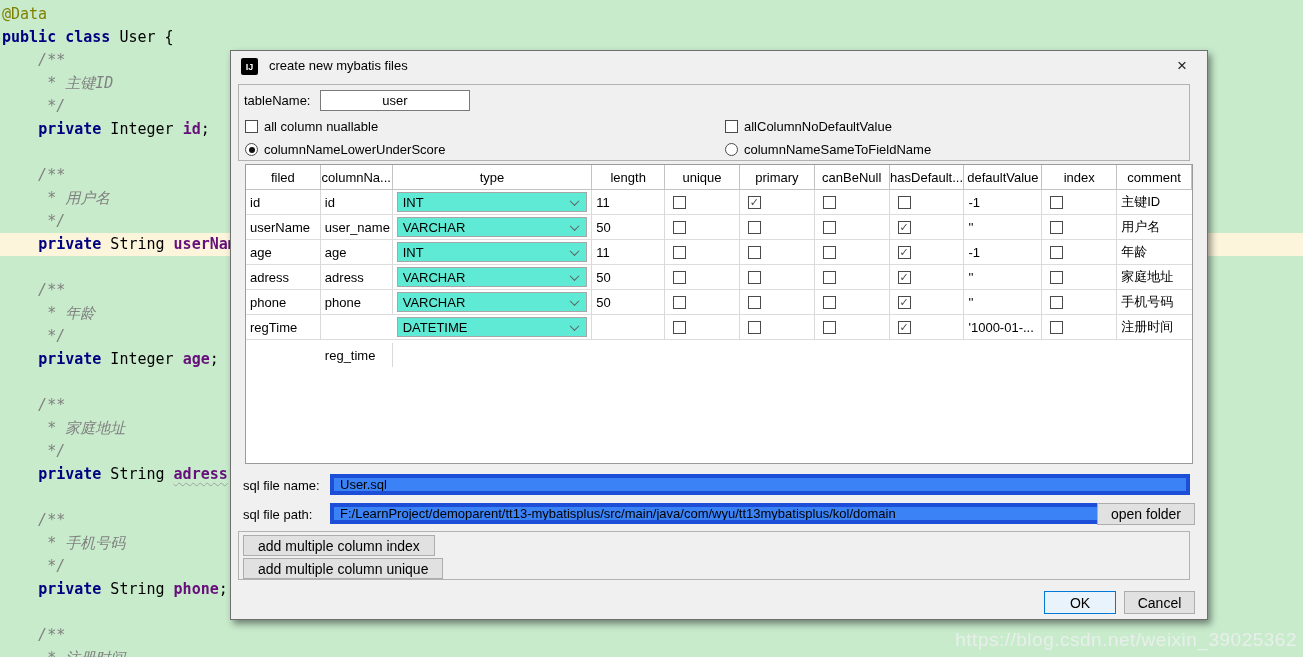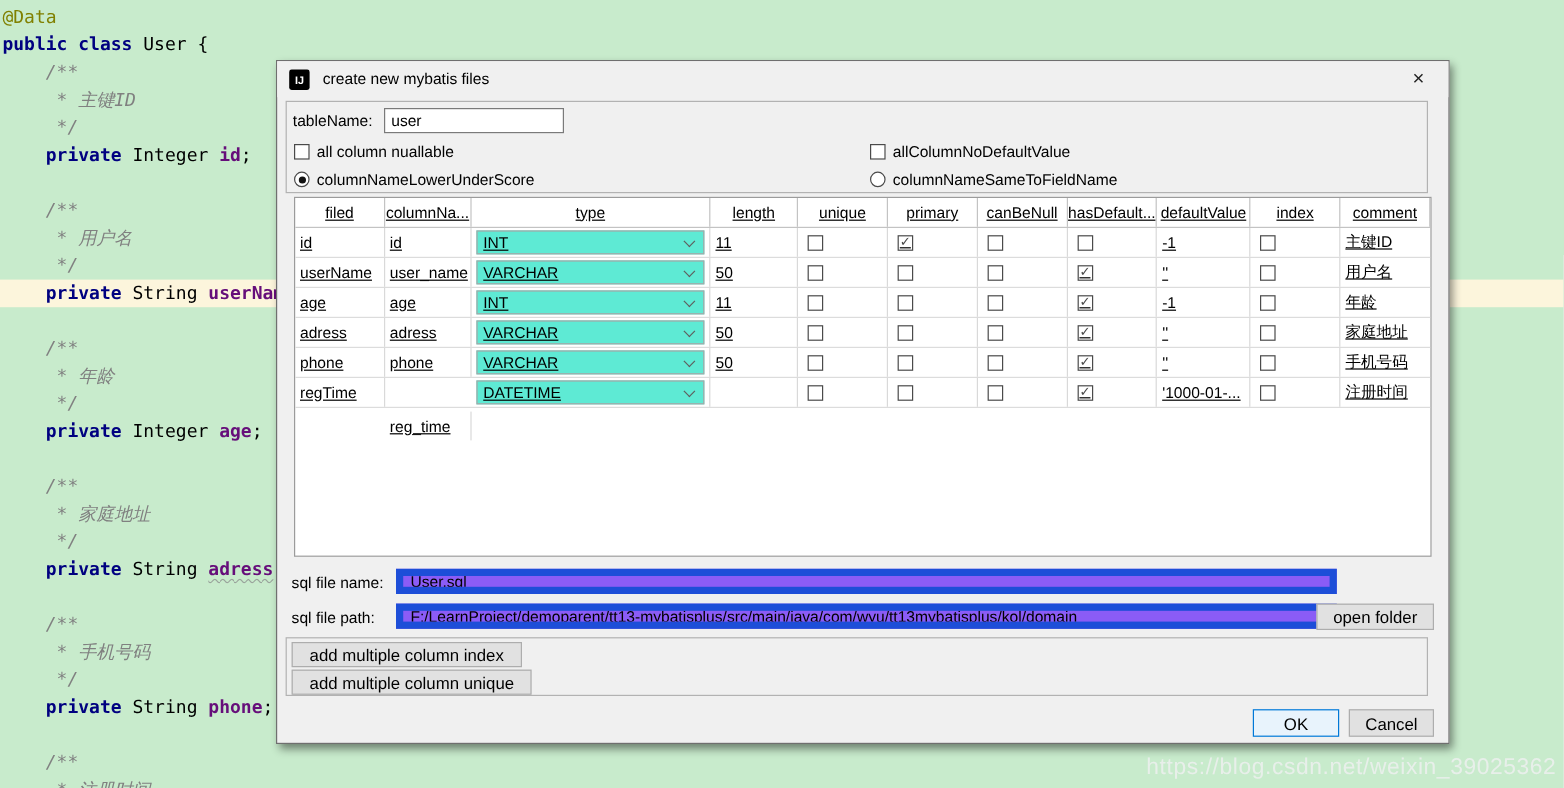--- a/index.html
+++ b/index.html
@@ -54,41 +54,42 @@
 
   .groupbox { position:absolute; border:1px solid #b2b2b2; background:#f0f0f0; }
   .group1 { left:7px; top:33px; width:952px; height:77px; }
   .group2 { left:7px; top:480px; width:952px; height:49px; }
 
   .tn-label { position:absolute; left:5px; top:8px; }
   .tn-input {
     position:absolute; left:81px; top:5px; width:150px; height:21px;
     border:1px solid #7a7a7a; background:#fff; font-size:13px; padding:0 5px;
     font-family:"Liberation Sans", sans-serif;
+    text-align:center;
   }
 
   .opt { position:absolute; display:flex; align-items:center; gap:6px; }
   .cb {
     width:13px; height:13px; border:1px solid #4a4a4a; background:#fff;
     display:inline-flex; align-items:center; justify-content:center;
     font-size:11px; color:#4a4a4a; line-height:13px; flex:0 0 13px;
   }
   .rb {
     width:13px; height:13px; border:1px solid #4a4a4a; border-radius:50%;
     background:#fff; position:relative; flex:0 0 13px;
   }
   .rb.selected::after {
     content:""; position:absolute; left:2.5px; top:2.5px; width:6px; height:6px;
     border-radius:50%; background:#111;
   }
 
   
   .grid {
     position:absolute; left:14px; top:113px; width:948px; height:300px;
-    background:#fff; border:1px solid #9b9b9b; overflow:hidden;text-decoration:underline;
+    background:#fff; border:1px solid #9b9b9b; overflow:hidden;
   }
   .grid-row { display:flex; height:25px; }
   .grid-row.header { border-bottom:1px solid #c3c3c3; font-size:13px; }
   .grid-row.body { border-bottom:1px solid #dcdcdc; }
   .gcell {
     height:100%; border-right:1px solid #d9d9d9; display:flex; align-items:center;
     padding:0 4px; overflow:hidden; white-space:nowrap; font-size:13px;
   }
   .grid-row.header .gcell { justify-content:center; border-right:1px solid #c3c3c3; padding:0 2px; }
   .gcell:last-child { border-right:none; }
@@ -98,22 +99,22 @@
     display:flex; align-items:center; justify-content:space-between; padding:0 4px 0 5px;
   }
   .combo-arrow {
     width:7px; height:7px; border-right:1.6px solid #5f5f5f; border-bottom:1.6px solid #5f5f5f;
     transform:rotate(45deg) translate(-1px,-1px); margin-right:4px;
   }
 
   
   .file-label { position:absolute; left:12px; }
   .file-input {
-    position:absolute; left:99px; width:784px; height:21px;
-    border:6px solid #1d4ed8; background:#8b5cf6; font-size:13px; padding:0 6px;
+    position:absolute; left:99px; width:860px; height:21px;
+    border:4px solid #1d4ed8; background:#3b82f6; font-size:13px; padding:0 6px;
     font-family:"Liberation Sans", sans-serif;
   }
   .btn {
     background:#e1e1e1; border:1px solid #adadad; font-size:14px;
     font-family:"Liberation Sans", sans-serif; cursor:pointer; color:#000;
   }
   .open-folder { position:absolute; left:866px; width:98px; height:22px; }
   .add-btn { position:absolute; left:4px; height:21px; padding:0 14px; }
   .ok-btn {
     position:absolute; left:813px; top:540px; width:72px; height:23px;

